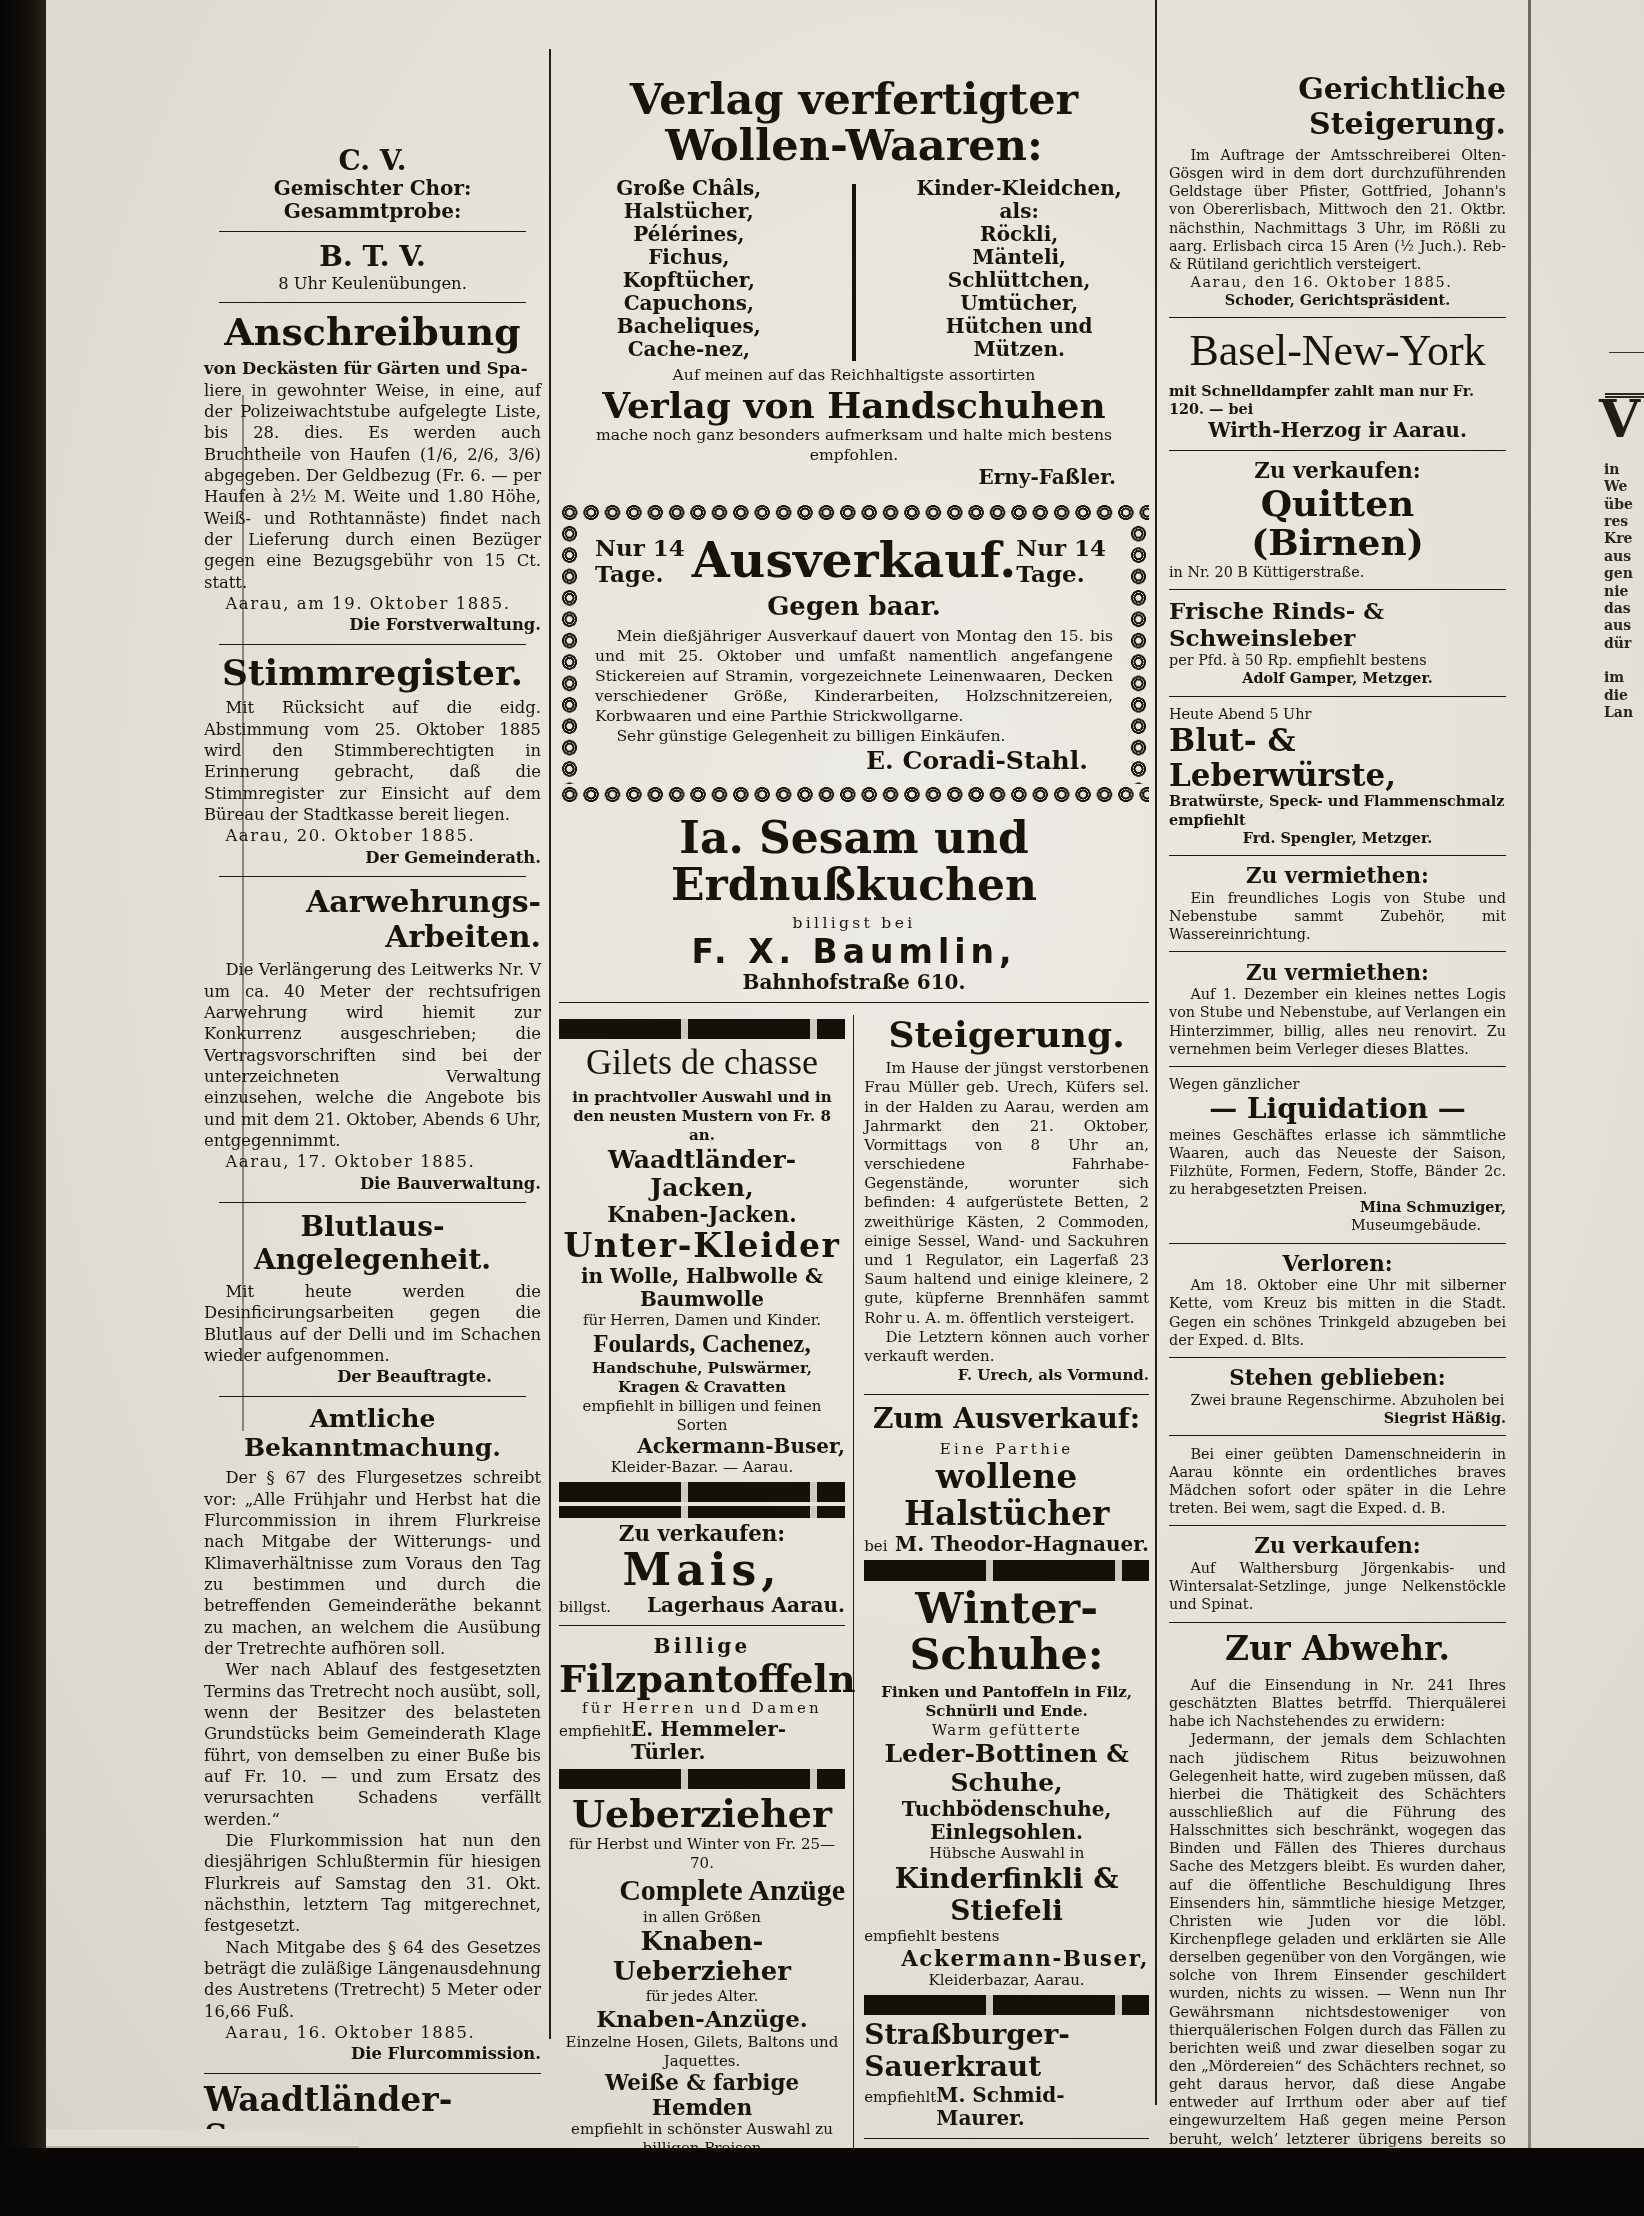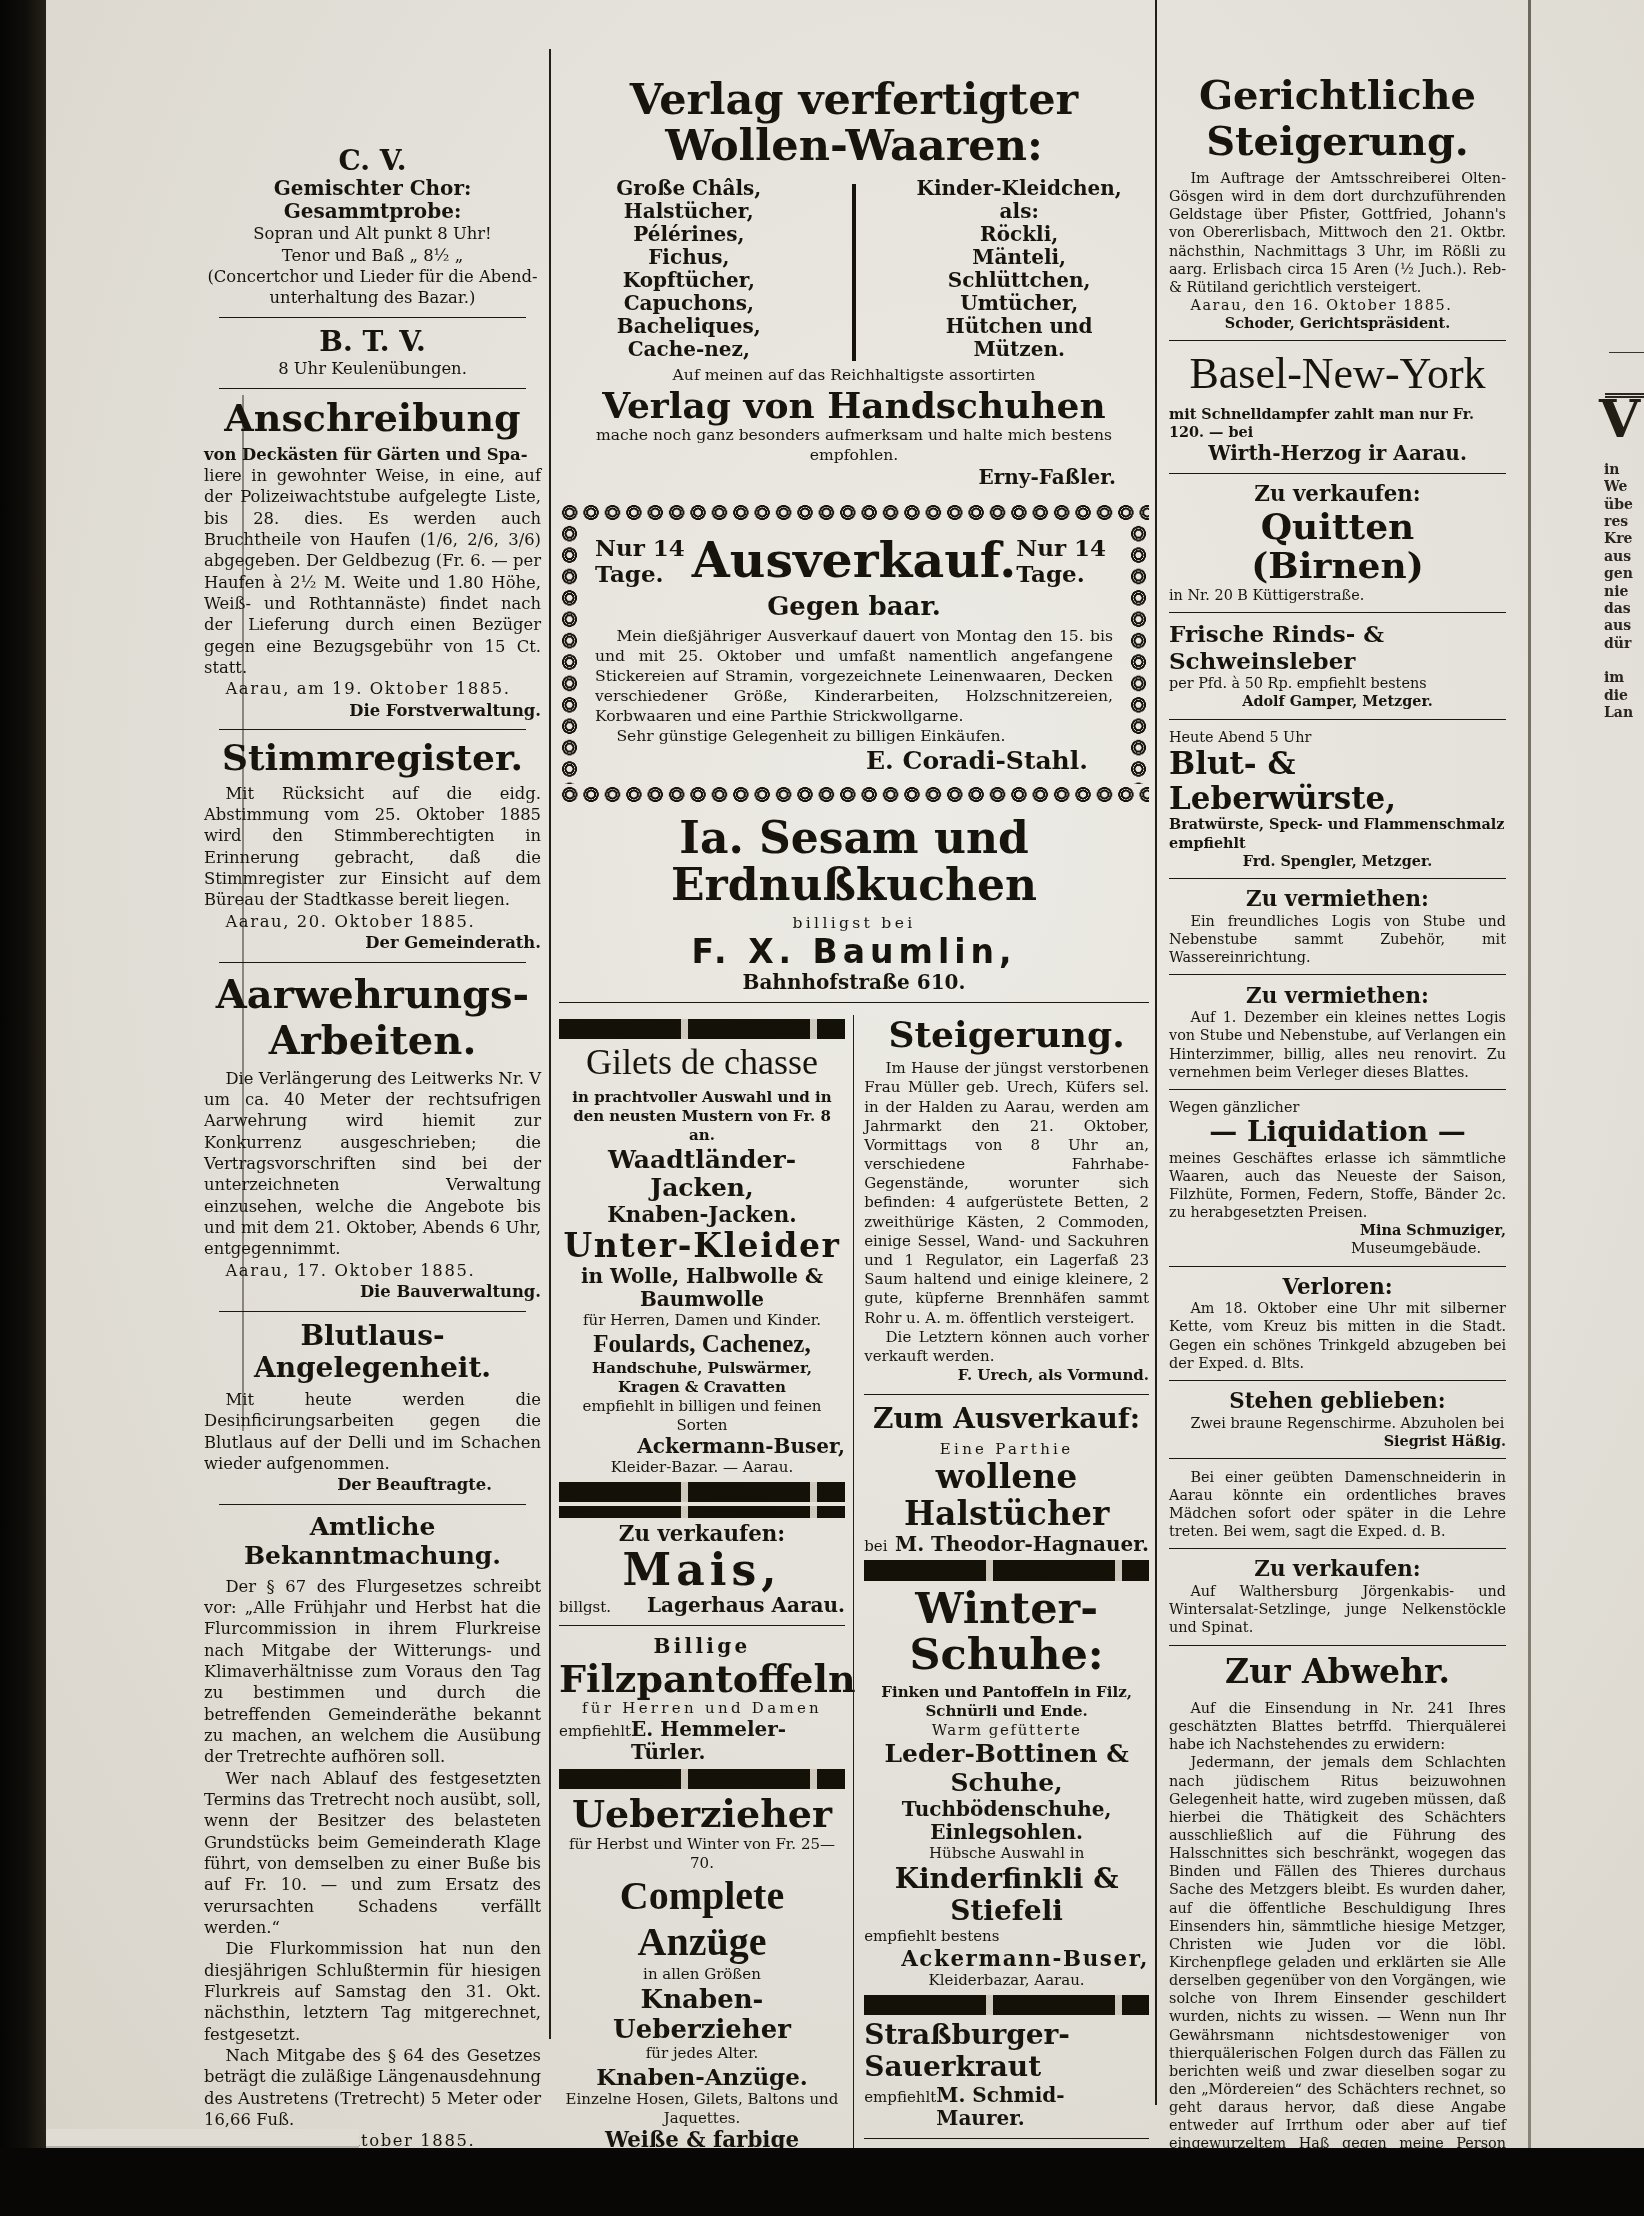--- a/index.html
+++ b/index.html
@@ -24,21 +24,21 @@
   .pre{white-space:pre-line;}
   .ind{text-indent:21.4px;}
   .row{display:flex;justify-content:space-between;align-items:baseline;}
   .rule{border-top:1.6px solid #1c1811;margin:8.2px 15px;}
   .rule.full{margin:8.2px 0;}
   .rule.thin{border-top-width:0.8px;}
   .bar{height:20.6px;margin:4.1px 0;background:repeating-linear-gradient(90deg,#141109 0 122px,#cfcabd 122px 129px);}
   .t24{font-size:20px;line-height:1.15;} .t26{font-size:21.4px;line-height:1.15;}
   .t28{font-size:23px;line-height:1.15;} .t30{font-size:25px;line-height:1.15;}
   .t32{font-size:26px;line-height:1.15;} .t34{font-size:28px;line-height:1.15;}
-  .t36{font-size:40px;line-height:1.15;} .t38{font-size:31px;line-height:1.12;}
+  .t36{font-size:30px;line-height:1.15;text-align:right;} .t38{font-size:31px;line-height:1.12;}
   .t40{font-size:33px;line-height:1.12;} .t44{font-size:36px;line-height:1.1;}
   .t46{font-size:38px;line-height:1.1;}  .t52{font-size:43px;line-height:1.08;}
   .t54{font-size:44px;line-height:1.08;} .t60{font-size:49px;line-height:1.05;}
   .roman{font-family:"Liberation Serif","DejaVu Serif",serif;}
   .sans{font-family:"DejaVu Sans",sans-serif;}
   .sp2{letter-spacing:1.6px;} .sp4{letter-spacing:3.3px;} .sp6{letter-spacing:5px;}
   .mt6{margin-top:5px;} .mt10{margin-top:8.2px;}
   #col1{left:204px;top:145px;width:337px;font-size:16.4px;line-height:1.3;}
   #col2{left:559px;top:76px;width:590px;font-size:15.6px;line-height:1.28;}
   #col4{left:1169px;top:72px;width:337px;font-size:14.4px;line-height:1.26;}
@@ -72,24 +72,20 @@
   <div id="paper">
 
     <div id="colrule-left"></div>
     <div class="vdiv" style="left:503px;top:49px;height:1990px;"></div>
     <div class="vdiv" style="left:1109px;top:0;height:2105px;"></div>
 
     <div class="col" id="col1" style="left:158px;top:145px;">
       <div>
         <div class="c b t34">C. V.</div>
         <div class="c b t24">Gemischter Chor: Gesammtprobe:</div>
-        <div class="c pre">Sopran und Alt punkt 8   Uhr!
-Tenor und Baß    „  8½   „
-(Concertchor und Lieder für die Abend-
-unterhaltung des Bazar.)</div>
       </div>
       <div class="rule"></div>
       <div>
         <div class="c b t34">B. T. V.</div>
         <div class="c">8 Uhr Keulenübungen.</div>
       </div>
       <div class="rule"></div>
       <div>
         <div class="c b t46">Anschreibung</div>
         <div class="b mt6">von Deckästen für Gärten und Spa-</div>

